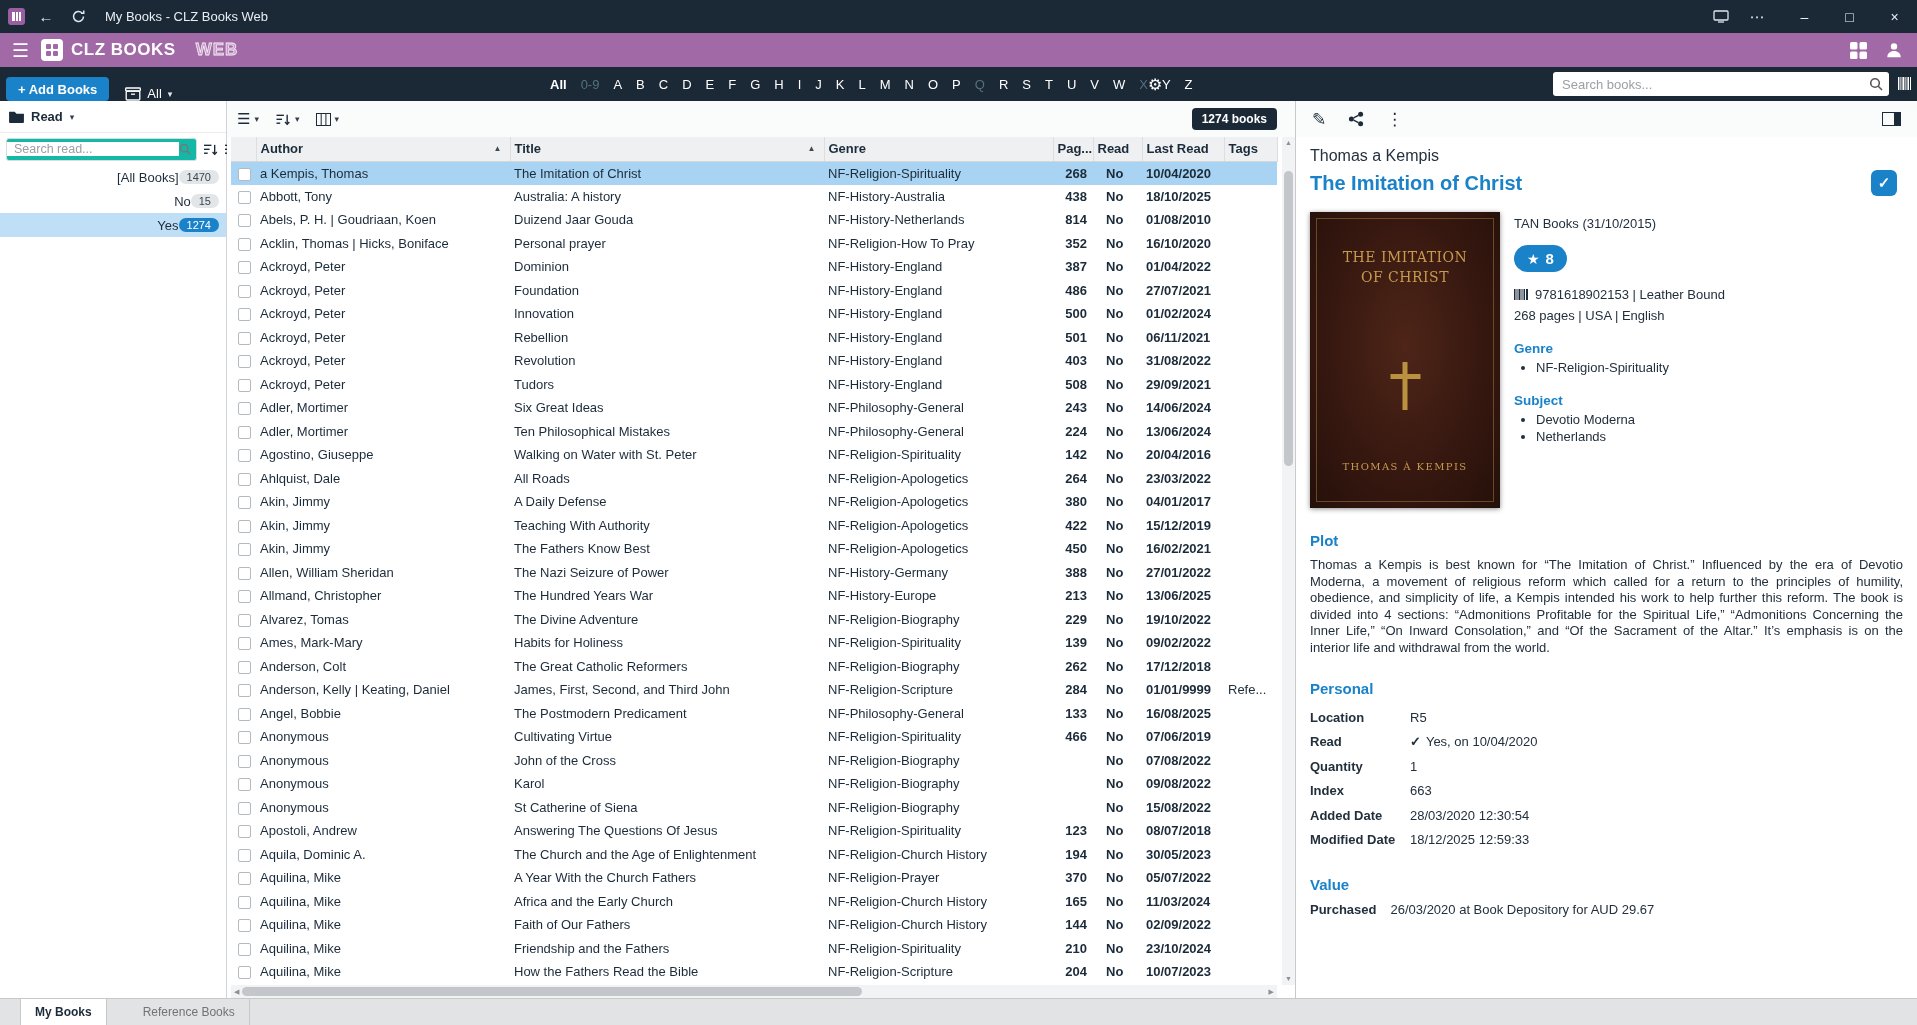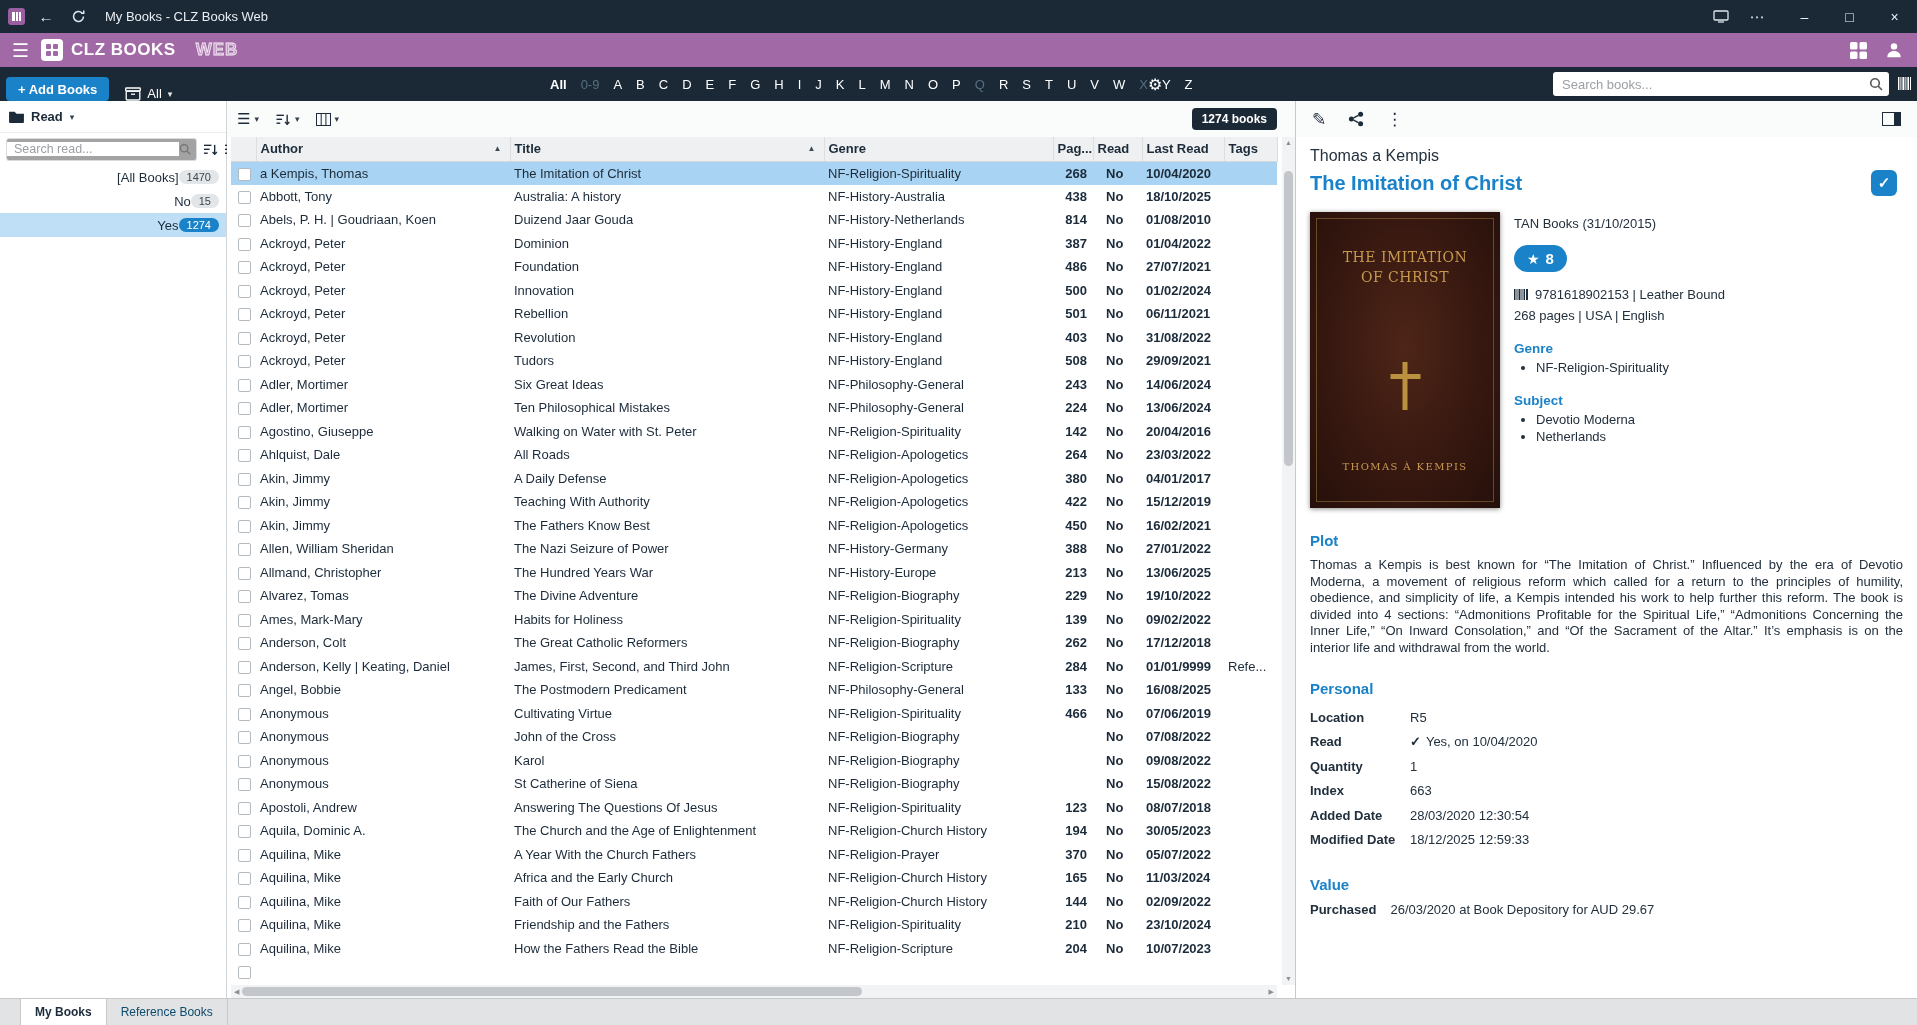--- a/index.html
+++ b/index.html
@@ -57,21 +57,21 @@
   .scanner{ position:absolute; right:5px; top:10px; display:inline-flex; }
 
   
   .content{ flex:1; display:flex; min-height:0; }
 
   
   .sidebar{ width:227px; background:#fff; border-right:1px solid #d2d5d8; display:flex; flex-direction:column; font-size:13px; color:var(--ink); }
   .side-top{ height:32px; display:flex; align-items:center; gap:7px; padding:0 9px; border-bottom:1px solid #ececec; }
   .side-top .lbl{ font-weight:700; }
   .side-search{ height:32px; display:flex; align-items:center; gap:6px; padding:0 6px; }
-  .side-search-box{ flex:1; height:23px; border:1px solid #d9dcde; border-radius:3px; display:flex; align-items:center; background:#a3a3a3; }
+  .side-search-box{ flex:1; height:23px; border:1px solid #d9dcde; border-radius:3px; display:flex; align-items:center; background:#14b8a6; }
   .side-search-box input{ flex:1; min-width:0; border:none; outline:none; font-size:12.5px; padding:0 4px 0 7px; font-family:inherit; }
   .side-search-box input::placeholder{ color:#9aa0a6; }
   .icon-btn{ display:inline-flex; align-items:center; justify-content:center; width:20px; height:20px; }
   .side-list{ flex:1; overflow:hidden; }
   .side-row{ height:24px; display:flex; align-items:center; padding:0 7px; }
   .side-row.selected{ background:var(--side-sel); }
   .side-label{ flex:1;text-align:right; }
   .side-count{ background:#e3e6e8; color:#3a4650; border-radius:9px; padding:1px 8px; font-size:11px; }
   .side-row.selected .side-count{ background:var(--blue); color:#fff; }
 
@@ -138,22 +138,22 @@
   .plot{ margin-top:8px; font-size:13px; line-height:16.5px; text-align:justify; }
   .kv{ margin-top:8px; }
   .kv-row{ display:flex; height:24.5px; align-items:center; font-size:13px; }
   .kv-label{ width:100px; font-weight:700; flex:0 0 auto; }
   .kv-check{ margin-right:5px; font-weight:700; }
   .value-row{ margin-top:9px; font-size:13px; display:flex; gap:14px; }
   .value-row b{ font-weight:700; }
 
   
   .bottombar{ height:27px; background:#e2e3e4; border-top:1px solid #c6c8ca; display:flex; align-items:stretch; flex:0 0 auto; }
-  .tab{ display:inline-flex; align-items:center; padding:0 14px; font-size:12px; color:#0c4a6e;
-    border-right:1px solid #c6c8ca; }
+  .tab{ display:inline-flex; align-items:center; padding:0 14px; font-size:12px; color:#737373;
+    border-right:1px solid #c6c8ca;margin-left:22px; }
   .tab.active{ background:#fff; color:var(--ink); font-weight:700; border-left:1px solid #c6c8ca; margin-left:20px; }
 
   svg{ display:block; }
 </style>
 </head>
 <body>
 
 <div class="window">
 
   <header class="titlebar">
@@ -413,20 +413,30 @@
                 <td class="col-tags"></td>
               </tr>
               <tr>
                 <td><span class="cb"></span></td>
                 <td class="col-author">Abels, P. H. | Goudriaan, Koen</td>
                 <td class="col-title">Duizend Jaar Gouda</td>
                 <td class="col-genre">NF-History-Netherlands</td>
                 <td class="col-pages">814</td>
                 <td class="col-read">No</td>
                 <td class="col-lastread">01/08/2010</td>
+                <td class="col-tags"></td>
+              </tr>
+              <tr>
+                <td><span class="cb"></span></td>
+                <td class="col-author">Acklin, Thomas | Hicks, Boniface</td>
+                <td class="col-title">Personal prayer</td>
+                <td class="col-genre">NF-Religion-How To Pray</td>
+                <td class="col-pages">352</td>
+                <td class="col-read">No</td>
+                <td class="col-lastread">16/10/2020</td>
                 <td class="col-tags"></td>
               </tr>
               <tr>
                 <td><span class="cb"></span></td>
                 <td class="col-author">Ackroyd, Peter</td>
                 <td class="col-title">Dominion</td>
                 <td class="col-genre">NF-History-England</td>
                 <td class="col-pages">387</td>
                 <td class="col-read">No</td>
                 <td class="col-lastread">01/04/2022</td>

